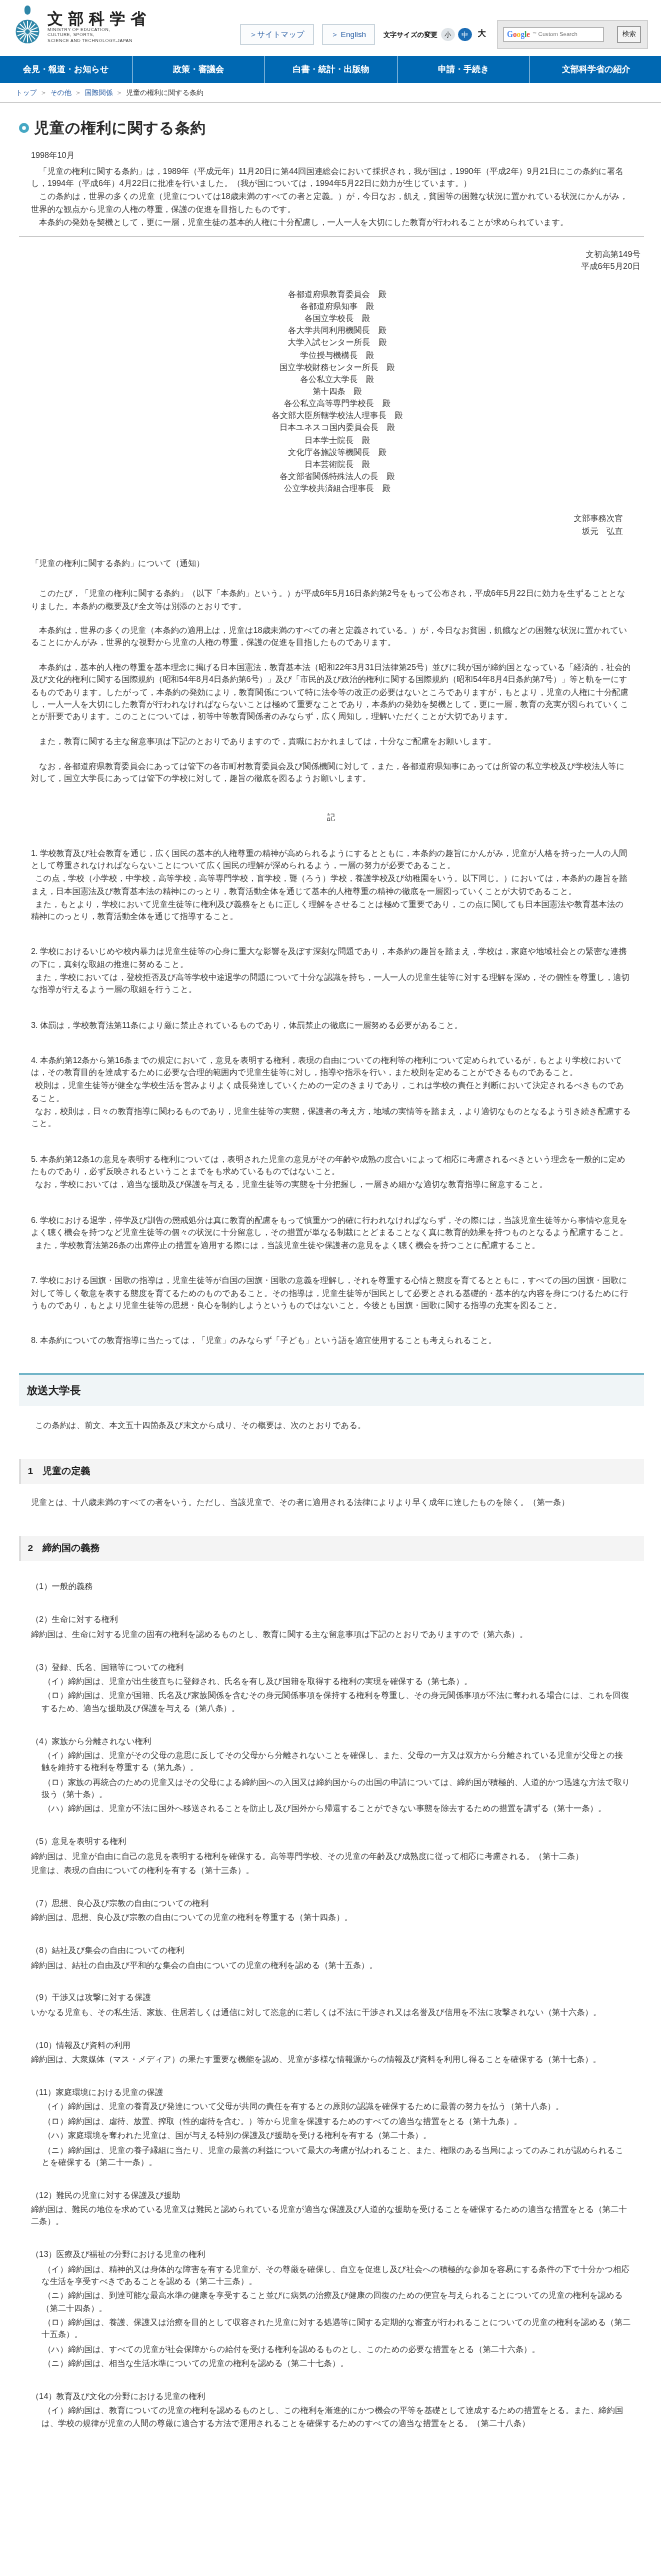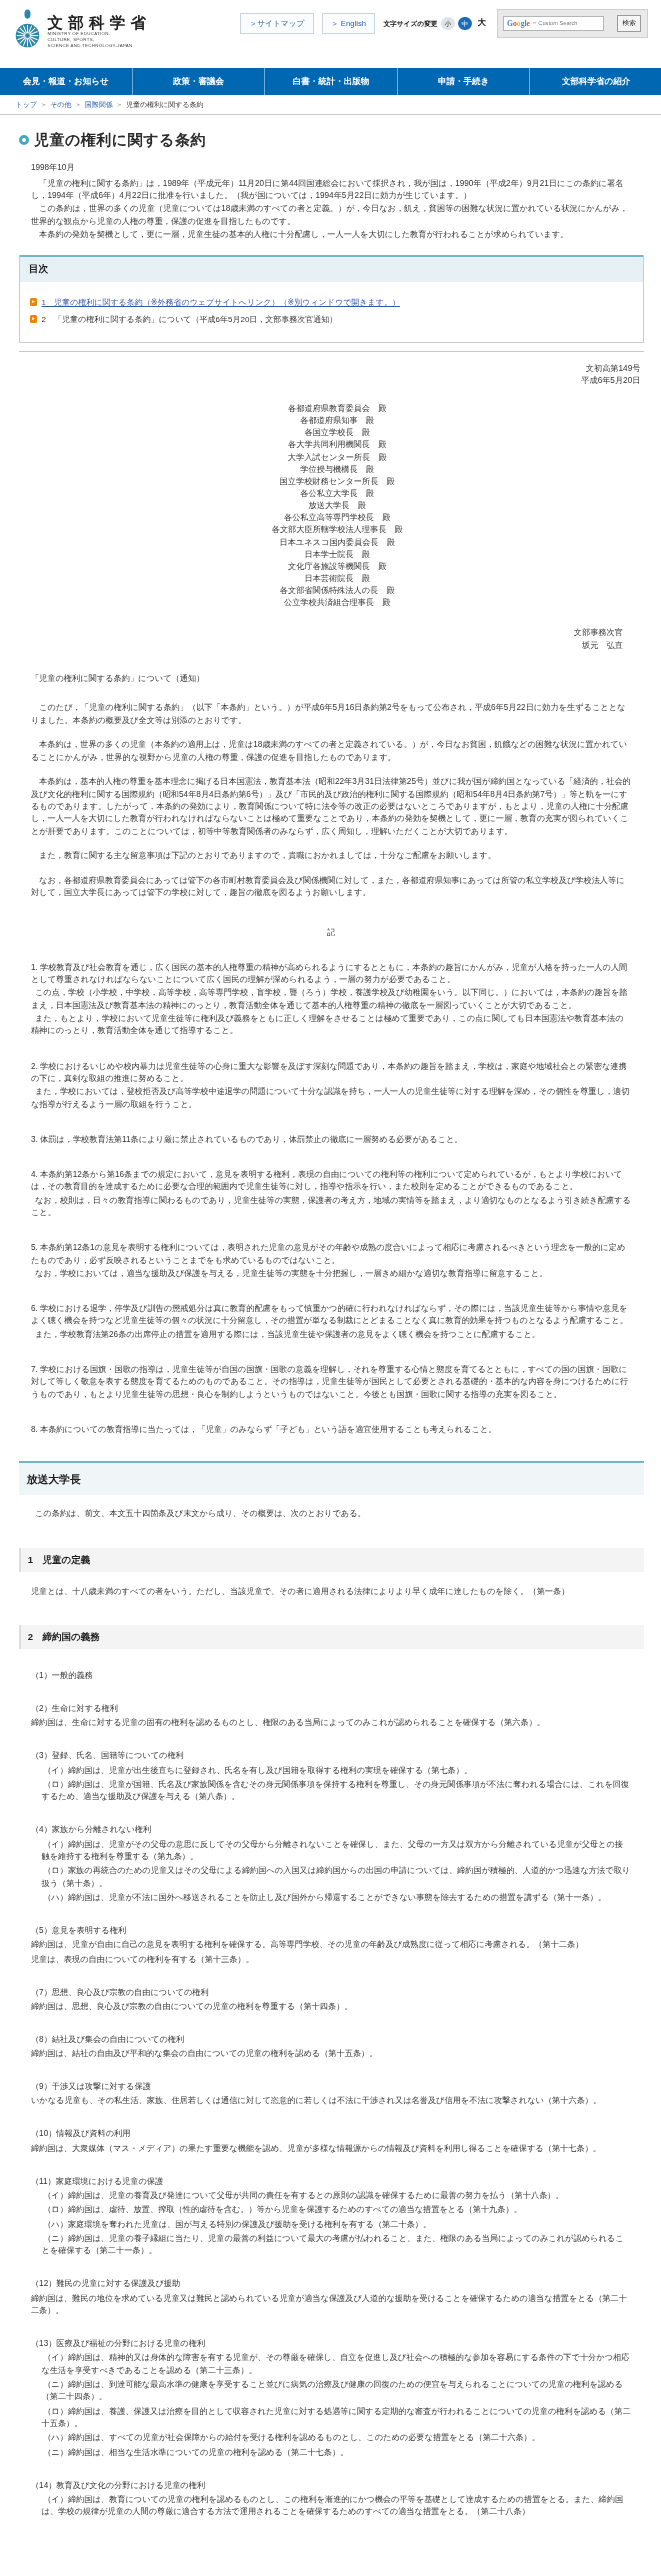--- a/index.html
+++ b/index.html
@@ -5,21 +5,21 @@
   * { box-sizing: border-box; margin: 0; padding: 0; }
   html { background:#fff; }
   body {
     width: 662px; margin: 0 auto;
     font-family: "Liberation Sans", "DejaVu Sans", sans-serif;
     color: #333; font-size: 8.2px; line-height: 1.5; background: #fff;
   }
   a { color: #2a5fa5; text-decoration: none; cursor: pointer; }
 
   
-  .site-header { display:flex; align-items:flex-start; padding: 9.3px 14.4px 7.2px 14.4px; height: 68px; }
+  .site-header { display:flex; align-items:flex-end; padding: 9.3px 14.4px 7.2px 14.4px; height: 56px; }
   .logo { display:flex; align-items:center; gap:6.2px; }
   .logo-text .jp { font-size: 15.5px; font-weight: bold; color:#222; letter-spacing: 5.2px; line-height:1.1; }
   .logo-text .en { font-size: 4.4px; color:#444; letter-spacing: 0.3px; line-height:1.3; }
   .header-right { margin-left:auto; display:flex; align-items:center; gap:8.2px; }
   .hdr-btn { display:inline-block; border:0.5px solid #c9d4dc; background:#fbfcfd; color:#2a5fa5;
              padding: 4.1px 8.2px; font-size: 7.7px; }
   .font-size { display:flex; align-items:center; gap:3.6px; }
   .fs-label { font-size: 6.7px; font-weight:bold; color:#111; }
   .fs-chip { display:inline-flex; width:13.4px; height:13.4px; border-radius:50%; align-items:center; justify-content:center; font-size:6.7px; }
   .fs-small { background:#dfe4e8; color:#333; }
@@ -154,52 +154,38 @@
   </h1>
 
   <p class="date-label">1998年10月</p>
 
   <div id="intro">
       <p class="body-p indent tight">「児童の権利に関する条約」は，1989年（平成元年）11月20日に第44回国連総会において採択され，我が国は，1990年（平成2年）9月21日にこの条約に署名し，1994年（平成6年）4月22日に批准を行いました。（我が国については，1994年5月22日に効力が生じています。）</p>
       <p class="body-p indent tight">この条約は，世界の多くの児童（児童については18歳未満のすべての者と定義。）が，今日なお，飢え，貧困等の困難な状況に置かれている状況にかんがみ，世界的な観点から児童の人権の尊重，保護の促進を目指したものです。</p>
       <p class="body-p indent tight">本条約の発効を契機として，更に一層，児童生徒の基本的人権に十分配慮し，一人一人を大切にした教育が行われることが求められています。</p>
     </div>
 
-  <section class="toc">
-    <div class="toc-bar"></div>
-    <div class="toc-head">目次</div>
-    <ul class="toc-body" id="toc-list">
-        <li class="toc-item">
-          <span class="sq-bullet">▸</span>
-          <a class="toc-link">1　児童の権利に関する条約（※外務省のウェブサイトへリンク）（※別ウィンドウで開きます。）</a>
-        </li>
-        <li class="toc-item">
-          <span class="sq-bullet">▸</span>
-          <span>2　「児童の権利に関する条約」について（平成6年5月20日，文部事務次官通知）</span>
-        </li>
-      </ul>
-  </section>
 
   <hr class="sep">
 
   <div class="doc-meta">
     <p>文初高第149号</p>
     <p>平成6年5月20日</p>
   </div>
 
   <ul class="recipients" id="recipients">
       <li>各都道府県教育委員会　殿</li>
       <li>各都道府県知事　殿</li>
       <li>各国立学校長　殿</li>
       <li>各大学共同利用機関長　殿</li>
       <li>大学入試センター所長　殿</li>
       <li>学位授与機構長　殿</li>
       <li>国立学校財務センター所長　殿</li>
       <li>各公私立大学長　殿</li>
-      <li>放送大学長　殿</li>
+      <li>第十四条　殿</li>
       <li>各公私立高等専門学校長　殿</li>
       <li>各文部大臣所轄学校法人理事長　殿</li>
       <li>日本ユネスコ国内委員会長　殿</li>
       <li>日本学士院長　殿</li>
       <li>文化庁各施設等機関長　殿</li>
       <li>日本芸術院長　殿</li>
       <li>各文部省関係特殊法人の長　殿</li>
       <li>公立学校共済組合理事長　殿</li>
     </ul>
 
@@ -228,20 +214,21 @@
       </div>
       <div class="notice-item">
         <p class="first">2. 学校におけるいじめや校内暴力は児童生徒等の心身に重大な影響を及ぼす深刻な問題であり，本条約の趣旨を踏まえ，学校は，家庭や地域社会との緊密な連携の下に，真剣な取組の推進に努めること。</p>
         <p class="cont">また，学校においては，登校拒否及び高等学校中途退学の問題について十分な認識を持ち，一人一人の児童生徒等に対する理解を深め，その個性を尊重し，適切な指導が行えるよう一層の取組を行うこと。</p>
       </div>
       <div class="notice-item">
         <p class="first">3. 体罰は，学校教育法第11条により厳に禁止されているものであり，体罰禁止の徹底に一層努める必要があること。</p>
       </div>
       <div class="notice-item">
         <p class="first">4. 本条約第12条から第16条までの規定において，意見を表明する権利，表現の自由についての権利等の権利について定められているが，もとより学校においては，その教育目的を達成するために必要な合理的範囲内で児童生徒等に対し，指導や指示を行い，また校則を定めることができるものであること。</p>
+        <p class="cont">校則は，児童生徒等が健全な学校生活を営みよりよく成長発達していくための一定のきまりであり，これは学校の責任と判断において決定されるべきものであること。</p>
         <p class="cont">なお，校則は，日々の教育指導に関わるものであり，児童生徒等の実態，保護者の考え方，地域の実情等を踏まえ，より適切なものとなるよう引き続き配慮すること。</p>
       </div>
       <div class="notice-item">
         <p class="first">5. 本条約第12条1の意見を表明する権利については，表明された児童の意見がその年齢や成熟の度合いによって相応に考慮されるべきという理念を一般的に定めたものであり，必ず反映されるということまでをも求めているものではないこと。</p>
         <p class="cont">なお，学校においては，適当な援助及び保護を与える，児童生徒等の実態を十分把握し，一層きめ細かな適切な教育指導に留意すること。</p>
       </div>
       <div class="notice-item">
         <p class="first">6. 学校における退学，停学及び訓告の懲戒処分は真に教育的配慮をもって慎重かつ的確に行われなければならず，その際には，当該児童生徒等から事情や意見をよく聴く機会を持つなど児童生徒等の個々の状況に十分留意し，その措置が単なる制裁にとどまることなく真に教育的効果を持つものとなるよう配慮すること。</p>
         <p class="cont">また，学校教育法第26条の出席停止の措置を適用する際には，当該児童生徒や保護者の意見をよく聴く機会を持つことに配慮すること。</p>
       </div>
@@ -261,21 +248,21 @@
 
   <div id="overview-sections">
       <section>
         <h3 class="sec-band">1　児童の定義</h3>
         <p class="ov-body">児童とは、十八歳未満のすべての者をいう。ただし、当該児童で、その者に適用される法律によりより早く成年に達したものを除く。（第一条）</p>
       </section>
       <section>
         <h3 class="sec-band">2　締約国の義務</h3>
         <p class="ov-label">（1）一般的義務</p>
         <p class="ov-label">（2）生命に対する権利</p>
-        <p class="ov-body">締約国は、生命に対する児童の固有の権利を認めるものとし、権限のある当局によってのみこれが認められることを確保する（第六条）。</p>
+        <p class="ov-body">締約国は、生命に対する児童の固有の権利を認めるものとし、教育に関する主な留意事項は下記のとおりでありますので（第六条）。</p>
         <p class="ov-label">（3）登録、氏名、国籍等についての権利</p>
         <p class="ov-item">（イ）締約国は、児童が出生後直ちに登録され、氏名を有し及び国籍を取得する権利の実現を確保する（第七条）。</p>
         <p class="ov-item">（ロ）締約国は、児童が国籍、氏名及び家族関係を含むその身元関係事項を保持する権利を尊重し、その身元関係事項が不法に奪われる場合には、これを回復するため、適当な援助及び保護を与える（第八条）。</p>
         <p class="ov-label">（4）家族から分離されない権利</p>
         <p class="ov-item">（イ）締約国は、児童がその父母の意思に反してその父母から分離されないことを確保し、また、父母の一方又は双方から分離されている児童が父母との接触を維持する権利を尊重する（第九条）。</p>
         <p class="ov-item">（ロ）家族の再統合のための児童又はその父母による締約国への入国又は締約国からの出国の申請については、締約国が積極的、人道的かつ迅速な方法で取り扱う（第十条）。</p>
         <p class="ov-item">（ハ）締約国は、児童が不法に国外へ移送されることを防止し及び国外から帰還することができない事態を除去するための措置を講ずる（第十一条）。</p>
         <p class="ov-label">（5）意見を表明する権利</p>
         <p class="ov-body">締約国は、児童が自由に自己の意見を表明する権利を確保する。高等専門学校、その児童の年齢及び成熟度に従って相応に考慮される。（第十二条）</p>
         <p class="ov-body">児童は、表現の自由についての権利を有する（第十三条）。</p>

